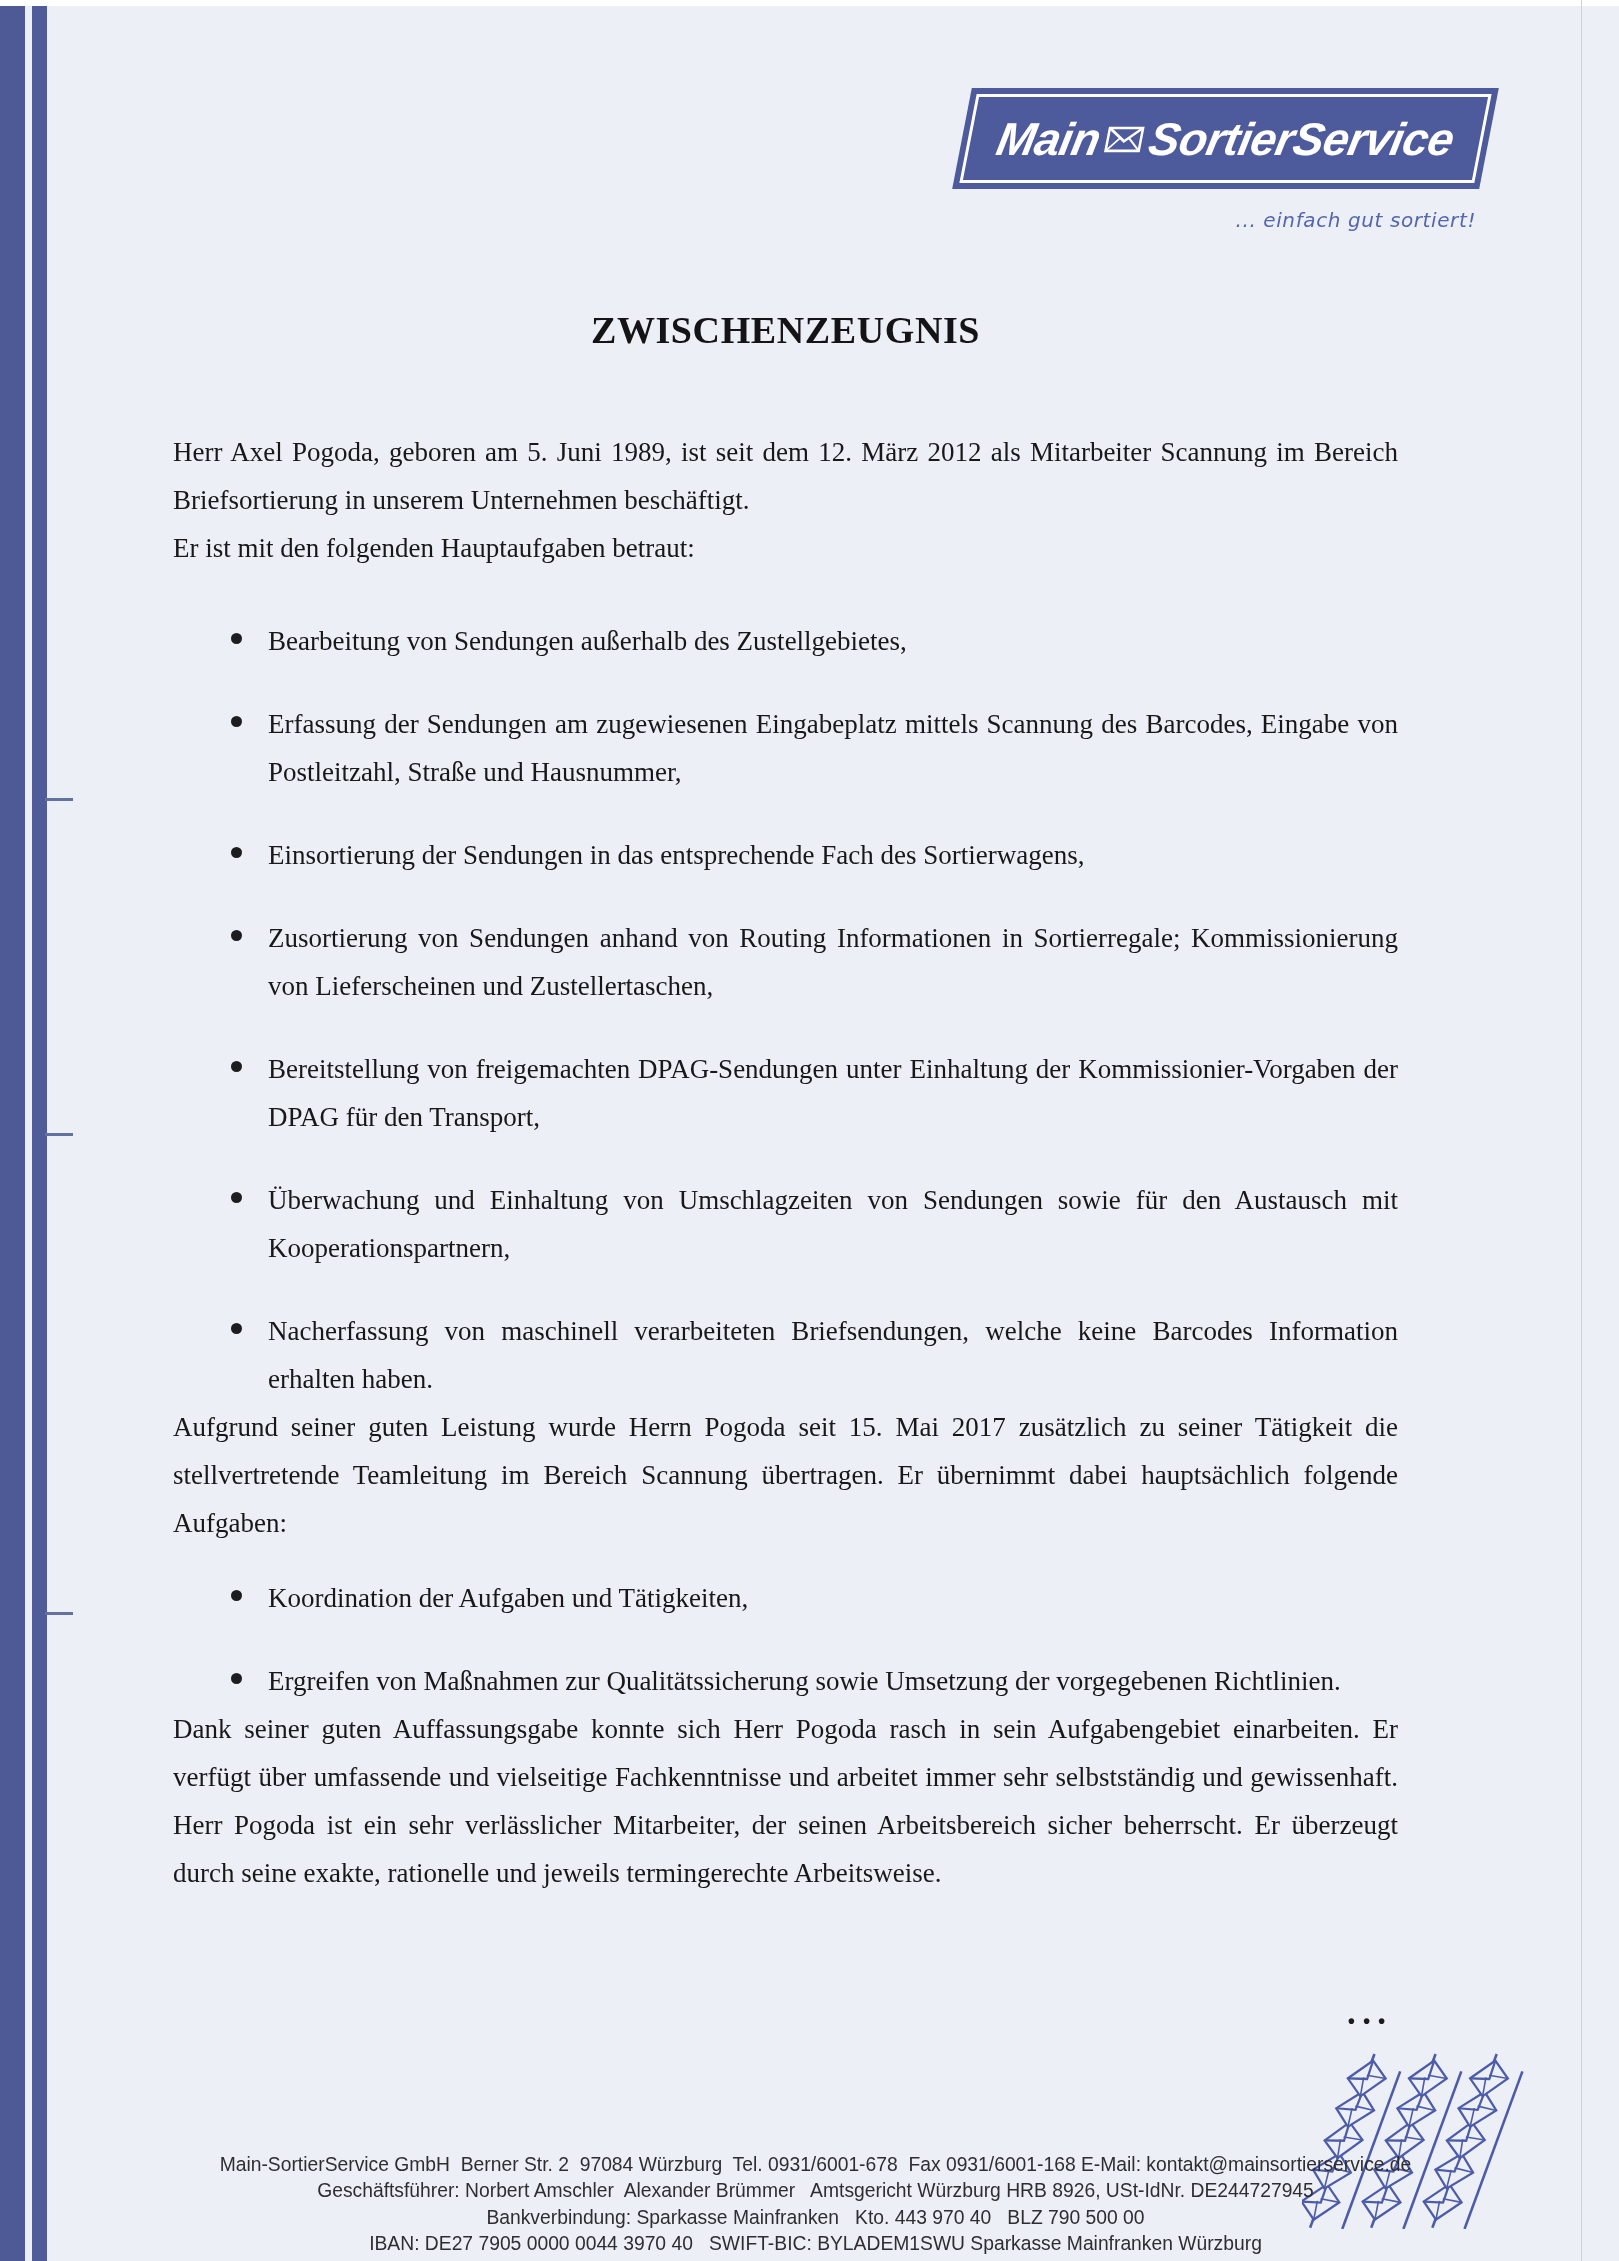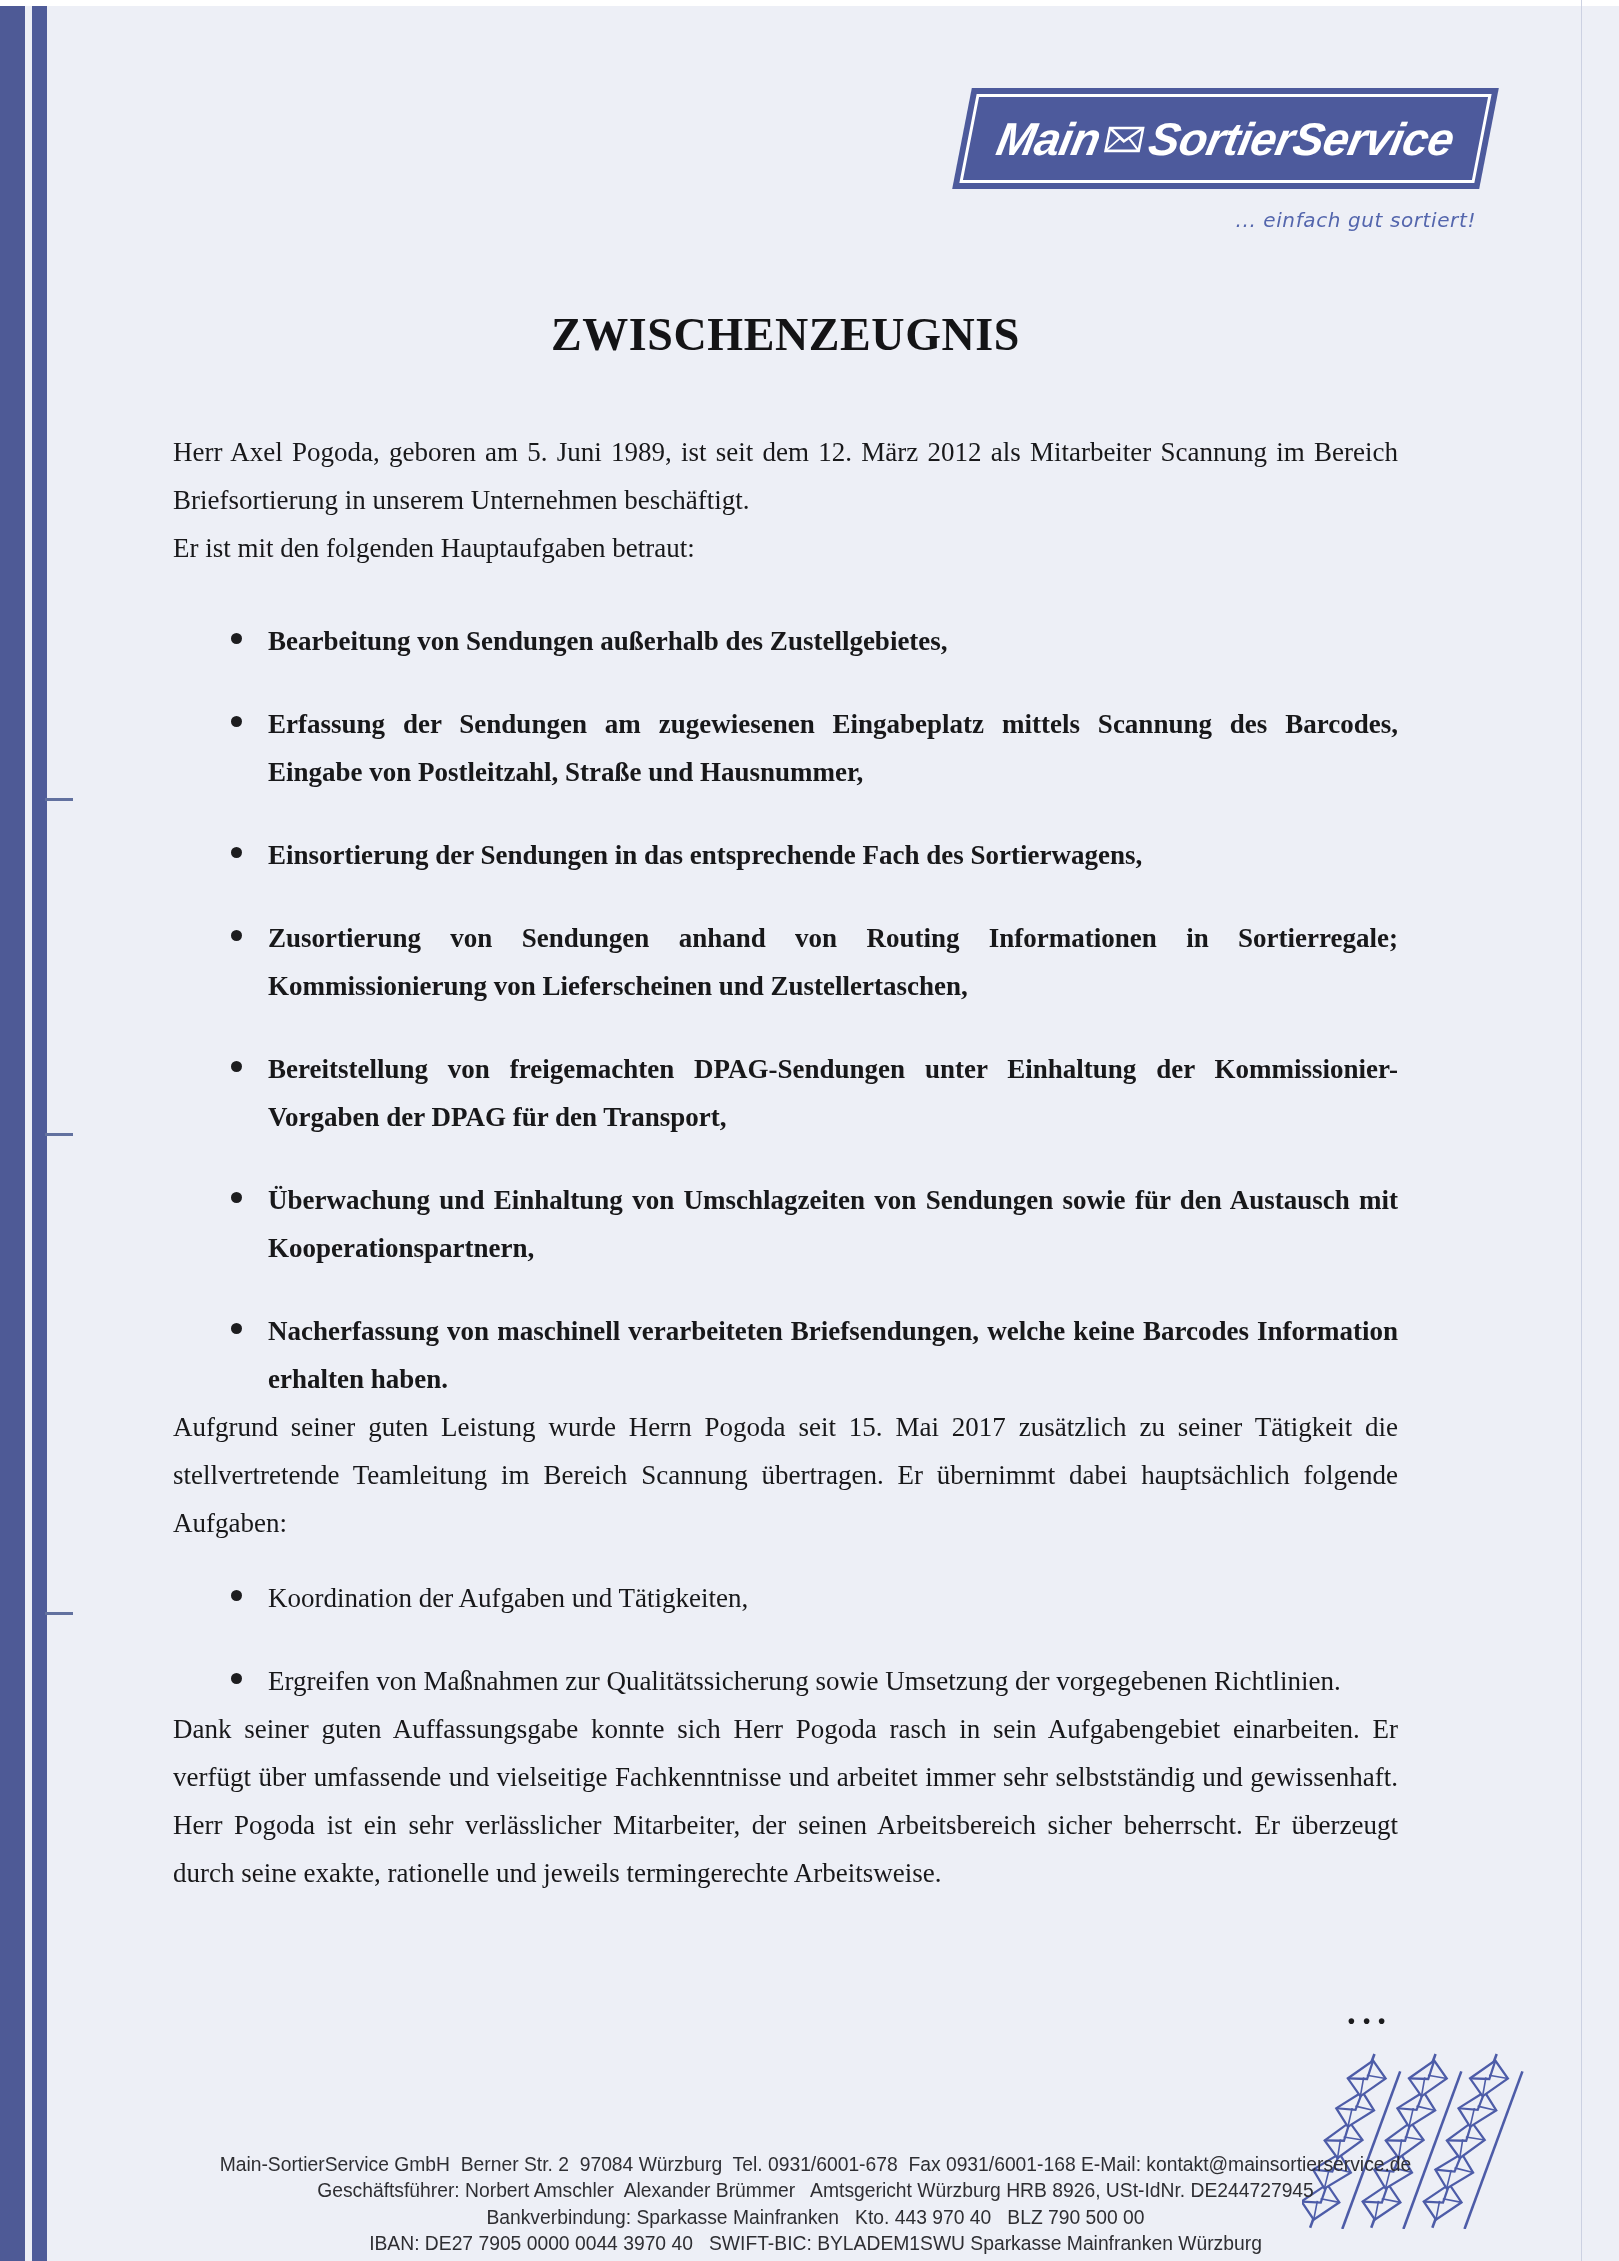--- a/index.html
+++ b/index.html
@@ -37,33 +37,33 @@
   
   .tagline{
     position:absolute;right:143px;top:208px;
     font-family:"DejaVu Sans", sans-serif;font-style:italic;
     font-size:20px;color:#5466ad;letter-spacing:0.6px;white-space:nowrap;
   }
 
   
   .doc-title{
     position:absolute;left:173px;top:308px;width:1225px;
-    text-align:center;font-weight:bold;font-size:46px;letter-spacing:0.6px;
+    text-align:center;font-weight:bold;font-size:38px;letter-spacing:0.6px;
     color:#141416;font-family:"Liberation Serif", serif;
   }
 
   
   .content{
     position:absolute;left:173px;top:428px;width:1225px;
     font-size:27px;line-height:48px;color:#18181a;
     text-align:justify;
   }
   .content p{margin:0;}
   .p2{margin-top:37px;}
-  ul.task-list{margin:45px 0 0 0;padding:0 0 0 95px;list-style:none;font-weight:bold;}
+  ul.task-list{margin:45px 0 0 0;padding:0 0 0 95px;list-style:none;}
   ul.lead-list{margin:27px 0 0 0;padding:0 0 0 95px;list-style:none;}
   .content li{margin:0 0 35px 0;position:relative;}
   .content li:last-child{margin-bottom:0;}
   .content li::before{
     content:"";position:absolute;left:-37px;top:15.5px;width:11px;height:11px;
     border-radius:50%;background:#1d1d1f;
   }
   .p3{margin-top:28px;}
   .p4{margin-top:28px;}
 

